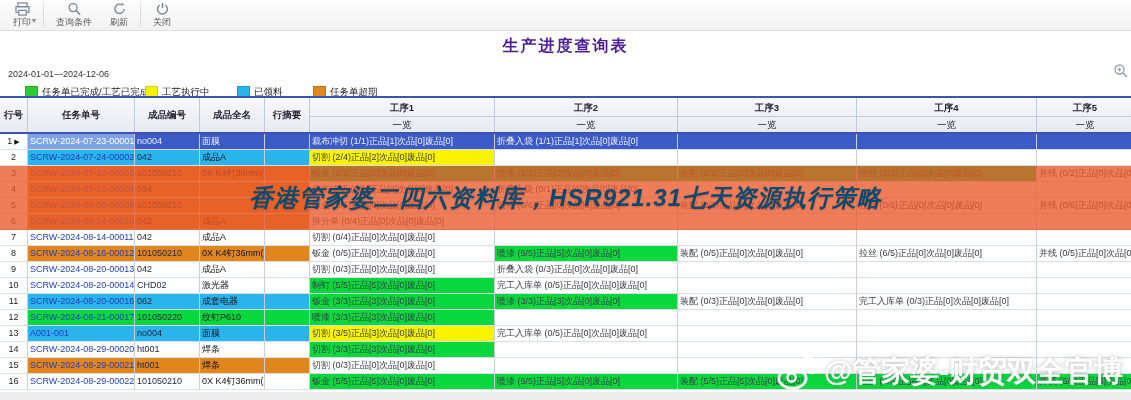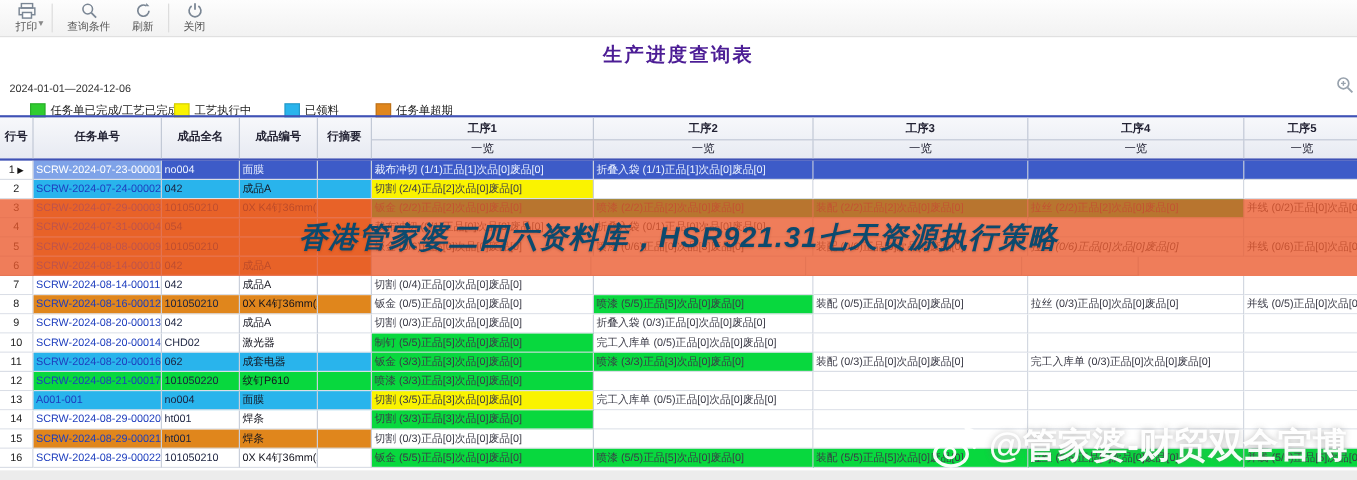--- a/index.html
+++ b/index.html
@@ -134,22 +134,22 @@
   </div>
   <div class="legend-item" style="left:313px;">
     <span class="legend-swatch" style="background: rgb(224, 134, 28);"></span>
     <span>任务单超期</span>
   </div>
 
   <div id="table">
     <div id="thead">
         <div class="hcell hleft" style="width: 28px;">行号</div>
         <div class="hcell hleft" style="width: 107px;">任务单号</div>
+        <div class="hcell hleft" style="width: 65px;">成品编号</div>
         <div class="hcell hleft" style="width: 65px;">成品全名</div>
-        <div class="hcell hleft" style="width: 65px;">成品编号</div>
         <div class="hcell hleft" style="width: 45px;">行摘要</div>
         <div class="hproc" style="width: 185px;">
           <div class="hcell htop" style="width: 185px;">工序1</div>
           <div class="hcell hsub" style="width: 185px;">一览</div>
         </div>
         <div class="hproc" style="width: 183px;">
           <div class="hcell htop" style="width: 183px;">工序2</div>
           <div class="hcell hsub" style="width: 183px;">一览</div>
         </div>
         <div class="hproc" style="width: 179px;">
@@ -225,20 +225,21 @@
           <div class="cell proc" style="width: 179px;">装配 (0/6)正品[0]次品[0]废品[0]</div>
           <div class="cell proc" style="width: 180px; font-style: italic;">拉丝 (0/6)正品[0]次品[0]废品[0]</div>
           <div class="cell proc" style="width: 97px;">并线 (0/6)正品[0]次品[0]废品[0]</div>
         </div>
         <div class="trow">
           <div class="cell rownum" style="width: 28px;">6</div>
           <div class="cell task left-orange" style="width: 107px;">SCRW-2024-08-14-00010</div>
           <div class="cell code left-orange" style="width: 65px;">042</div>
           <div class="cell pname left-orange" style="width: 65px;">成品A</div>
           <div class="cell summary left-orange" style="width: 45px;"></div>
+          <div class="cell proc" style="width: 185px;">拆分单 (0/4)正品[0]次品[0]废品[0]</div>
           <div class="cell proc" style="width: 183px;"></div>
           <div class="cell proc" style="width: 179px;"></div>
           <div class="cell proc" style="width: 180px;"></div>
           <div class="cell proc" style="width: 97px;"></div>
         </div>
         <div class="trow">
           <div class="cell rownum" style="width: 28px;">7</div>
           <div class="cell task" style="width: 107px;">SCRW-2024-08-14-00011</div>
           <div class="cell code" style="width: 65px;">042</div>
           <div class="cell pname" style="width: 65px;">成品A</div>
@@ -251,21 +252,21 @@
         </div>
         <div class="trow">
           <div class="cell rownum" style="width: 28px;">8</div>
           <div class="cell task left-orange" style="width: 107px;">SCRW-2024-08-16-00012</div>
           <div class="cell code left-orange" style="width: 65px;">101050210</div>
           <div class="cell pname left-orange" style="width: 65px;">0X K4钉36mm(2000</div>
           <div class="cell summary left-orange" style="width: 45px;"></div>
           <div class="cell proc" style="width: 185px;">钣金 (0/5)正品[0]次品[0]废品[0]</div>
           <div class="cell proc proc-green" style="width: 183px;">喷漆 (5/5)正品[5]次品[0]废品[0]</div>
           <div class="cell proc" style="width: 179px;">装配 (0/5)正品[0]次品[0]废品[0]</div>
-          <div class="cell proc" style="width: 180px;">拉丝 (0/3)正品[0]次品[0]废品[0]</div>
+          <div class="cell proc" style="width: 180px;">拉丝 (6/5)正品[0]次品[0]废品[0]</div>
           <div class="cell proc" style="width: 97px;">并线 (0/5)正品[0]次品[0]废品[0]</div>
         </div>
         <div class="trow">
           <div class="cell rownum" style="width: 28px;">9</div>
           <div class="cell task" style="width: 107px;">SCRW-2024-08-20-00013</div>
           <div class="cell code" style="width: 65px;">042</div>
           <div class="cell pname" style="width: 65px;">成品A</div>
           <div class="cell summary" style="width: 45px;"></div>
           <div class="cell proc" style="width: 185px;">切割 (0/3)正品[0]次品[0]废品[0]</div>
           <div class="cell proc" style="width: 183px;">折叠入袋 (0/3)正品[0]次品[0]废品[0]</div>

